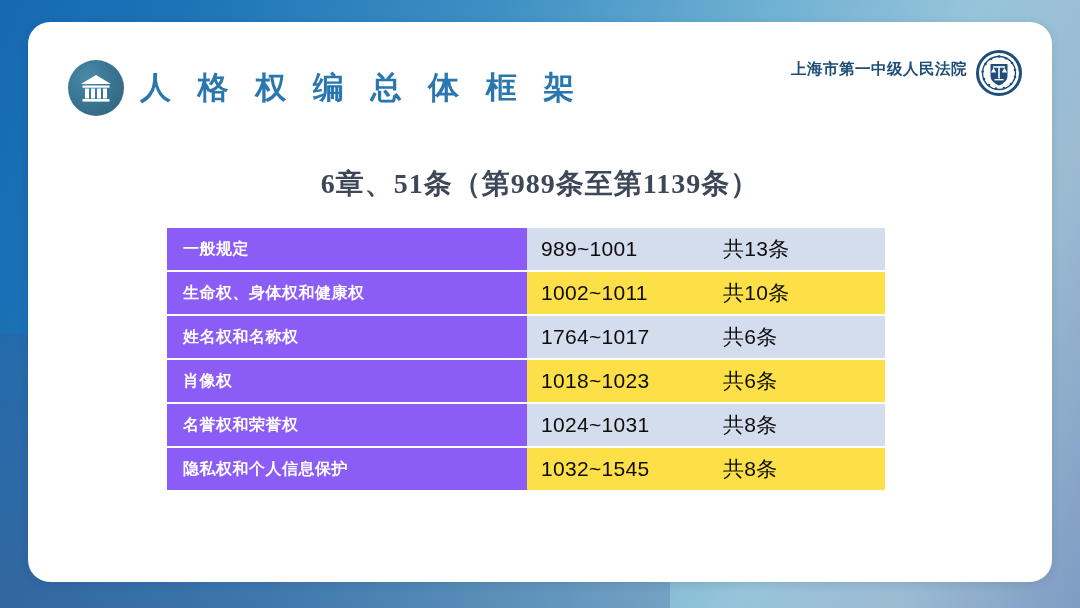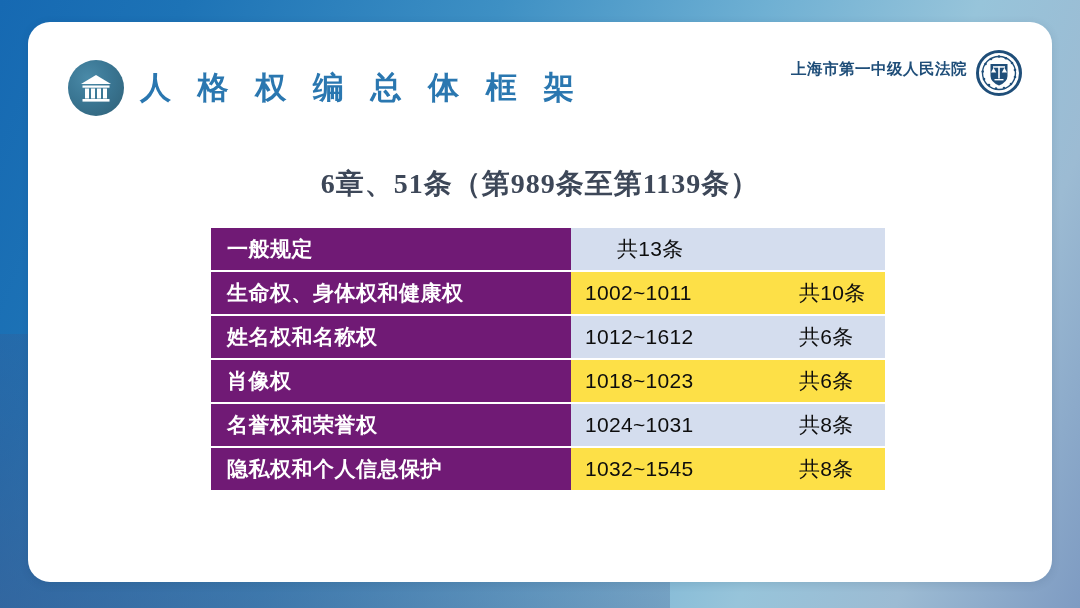--- a/index.html
+++ b/index.html
@@ -146,30 +146,29 @@
     border-spacing: 0 2px;
   }
   .row {
     display: flex;
     height: 42px;
     margin-bottom: 2px;
   }
   .cell-name {
     width: 360px;
     flex: 0 0 360px;
-    background: #701a75;
+    background: #8b5cf6;
     color: #ffffff;
-    font-size: 21px;
+    font-size: 16px;
     font-weight: bold;
     display: flex;
     align-items: center;
     padding-left: 16px;
     box-sizing: border-box;
     letter-spacing: 0.5px;
-    margin-left: 44px;
   }
   .cell-right {
     flex: 1 1 auto;
     display: flex;
     align-items: center;
     padding-left: 14px;
     box-sizing: border-box;
     color: #0d0d0d;
     font-size: 21px;
   }
@@ -177,21 +176,20 @@
   .row.even .cell-right { background: #fde047; }
 
   .range {
     width: 182px;
     flex: 0 0 182px;
     letter-spacing: 0.3px;
   }
   .count {
     flex: 1 1 auto;
     letter-spacing: 0.3px;
-    margin-left: 32px;
   }
 </style>
 </head>
 <body>
 
 <div class="slide">
 
   <div class="card">
 
     <div class="header">
@@ -243,36 +241,37 @@
       </div>
     </div>
 
     <div class="subtitle">6章、51条（第989条至第1139条）</div>
 
     <div class="table">
 
       <div class="row odd">
         <div class="cell-name">一般规定</div>
         <div class="cell-right">
+          <span class="range">989~1001</span>
           <span class="count">共13条</span>
         </div>
       </div>
 
       <div class="row even">
         <div class="cell-name">生命权、身体权和健康权</div>
         <div class="cell-right">
           <span class="range">1002~1011</span>
           <span class="count">共10条</span>
         </div>
       </div>
 
       <div class="row odd">
         <div class="cell-name">姓名权和名称权</div>
         <div class="cell-right">
-          <span class="range">1012~1612</span>
+          <span class="range">1764~1017</span>
           <span class="count">共6条</span>
         </div>
       </div>
 
       <div class="row even">
         <div class="cell-name">肖像权</div>
         <div class="cell-right">
           <span class="range">1018~1023</span>
           <span class="count">共6条</span>
         </div>

